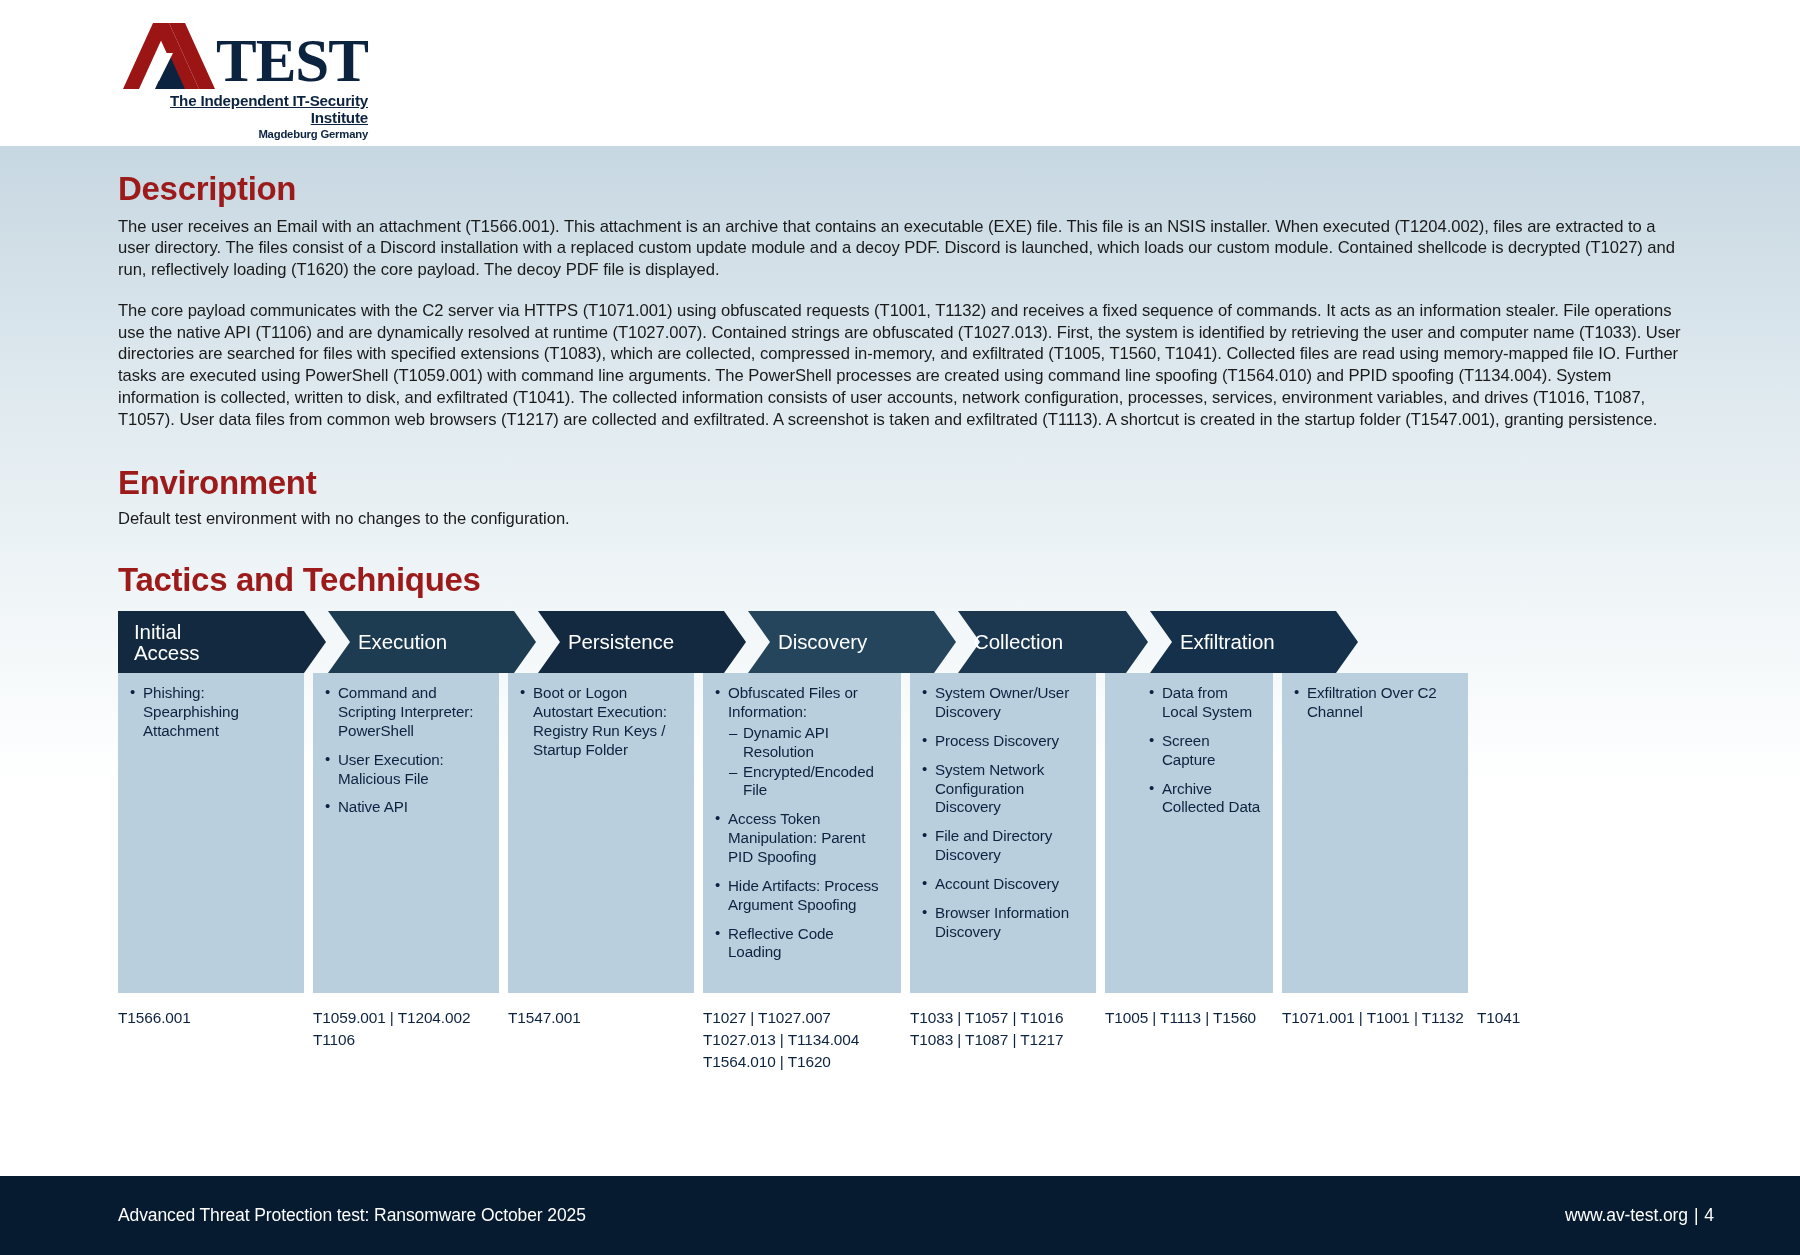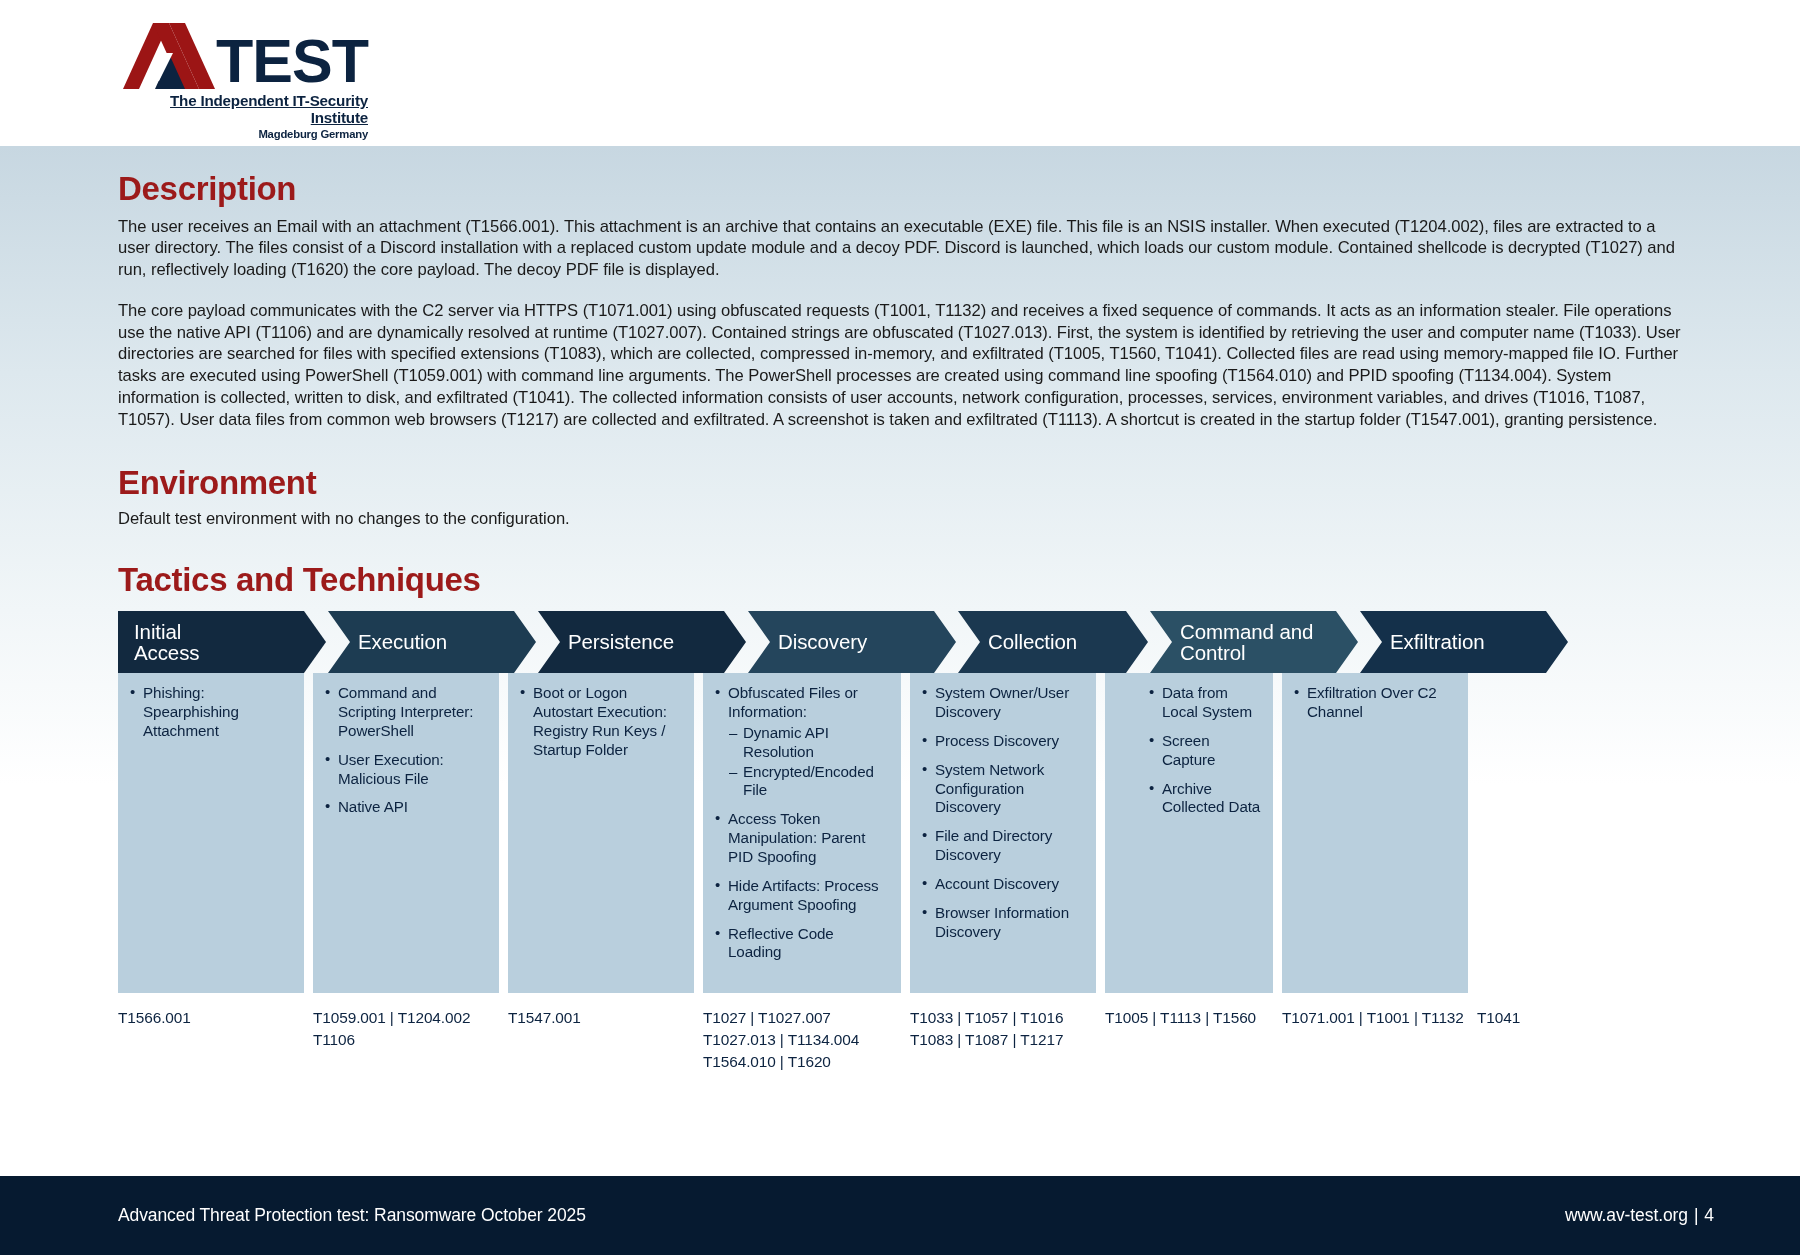--- a/index.html
+++ b/index.html
@@ -19,21 +19,21 @@
   }
   .title {
     font-size: 47px; font-weight: bold; color: #0c2340;
     letter-spacing: -0.5px; line-height: 1;
     padding-bottom: 6px;
   }
   
   .logo { position: relative; width: 250px; height: 112px; }
   .logo-main {
     display: flex; align-items: flex-end; justify-content: flex-end;
-    height: 72px; line-height: 1;
+    height: 72px; line-height: 1; font-family: Liberation Serif, serif;
   }
   .logo-av {
     position: relative; width: 92px; height: 66px;
   }
   .logo-av svg { display: block; }
   .logo-test {
     font-size: 61px; font-weight: bold; color: #0c2340;
     letter-spacing: -1px; line-height: 0.92; margin-left: 1px;
   }
   .logo-tag1 {
@@ -202,30 +202,21 @@
               </svg>
             </span>
             <span class="hlabel" style="margin-left: 14px;">Discovery</span>
           </div>
           <div class="col-head" style="width: 190px;">
             <span class="shape">
               <svg viewBox="0 0 190 62" preserveAspectRatio="none">
       <polygon points="0,0 168,0 190,31 168,62 0,62 22,31" fill="#1b3850"></polygon>
               </svg>
             </span>
-            <span class="hlabel" style="margin-left: 14px;">Collection</span>
-          </div>
-          <div class="col-head" style="width: 208px;">
-            <span class="shape">
-              <svg viewBox="0 0 208 62" preserveAspectRatio="none">
-      <polygon points="0,0 186,0 208,31 186,62 0,62 22,31" fill="#2b5065"></polygon>
-              </svg>
-            </span>
-            <span class="hlabel" style="margin-left: 14px;">Command and
-Control</span>
+            <span class="hlabel" style="">Collection</span>
           </div>
           <div class="col-head" style="width: 208px;">
             <span class="shape">
               <svg viewBox="0 0 208 62" preserveAspectRatio="none">
       <polygon points="0,0 186,0 208,31 186,62 0,62 22,31" fill="#14304a"></polygon>
               </svg>
             </span>
             <span class="hlabel" style="margin-left: 14px;">Exfiltration</span>
           </div>
         </div>

